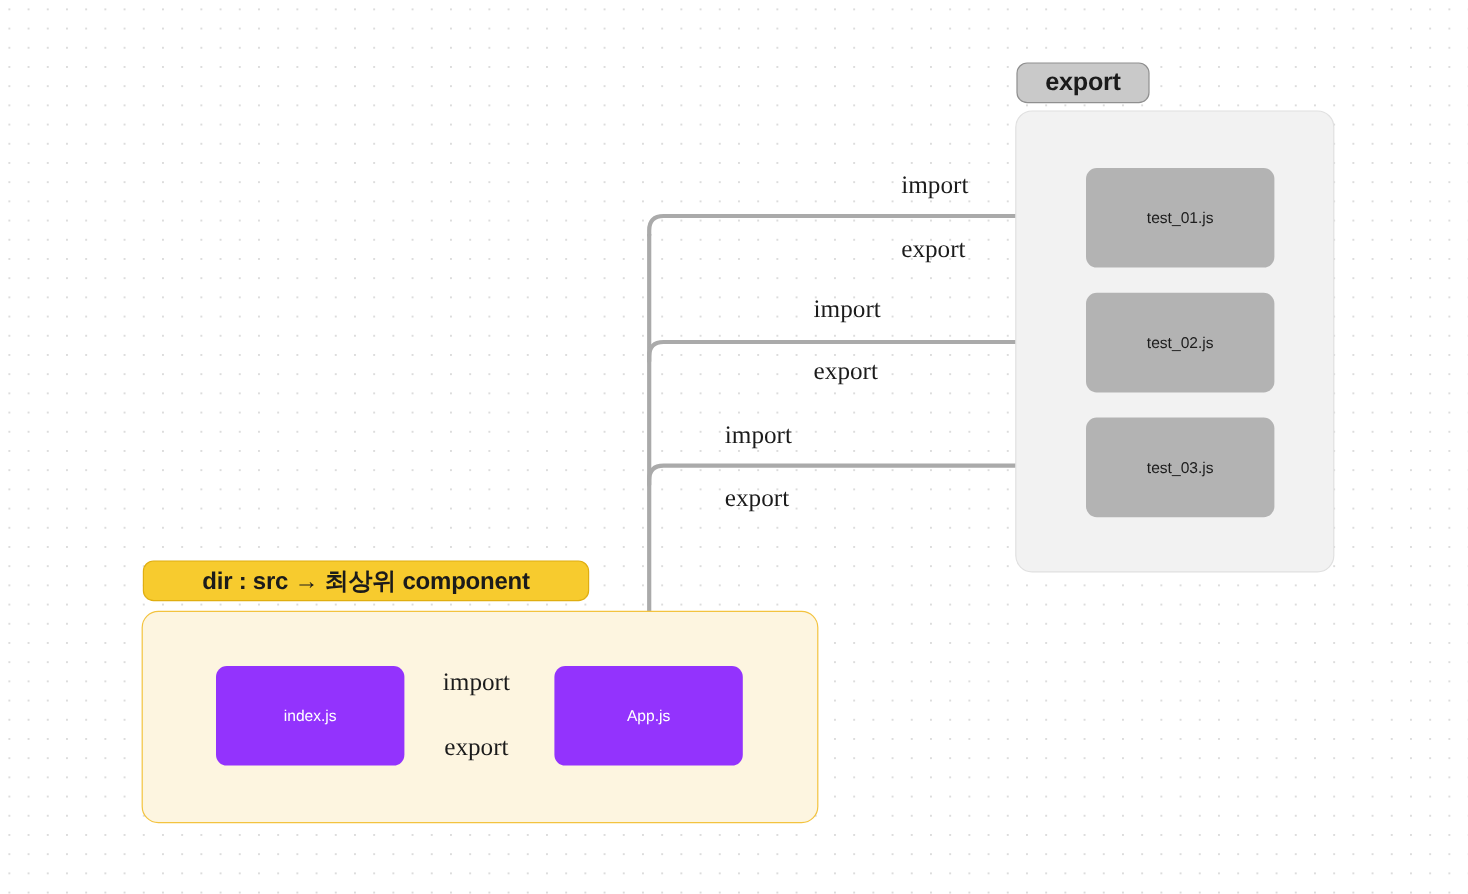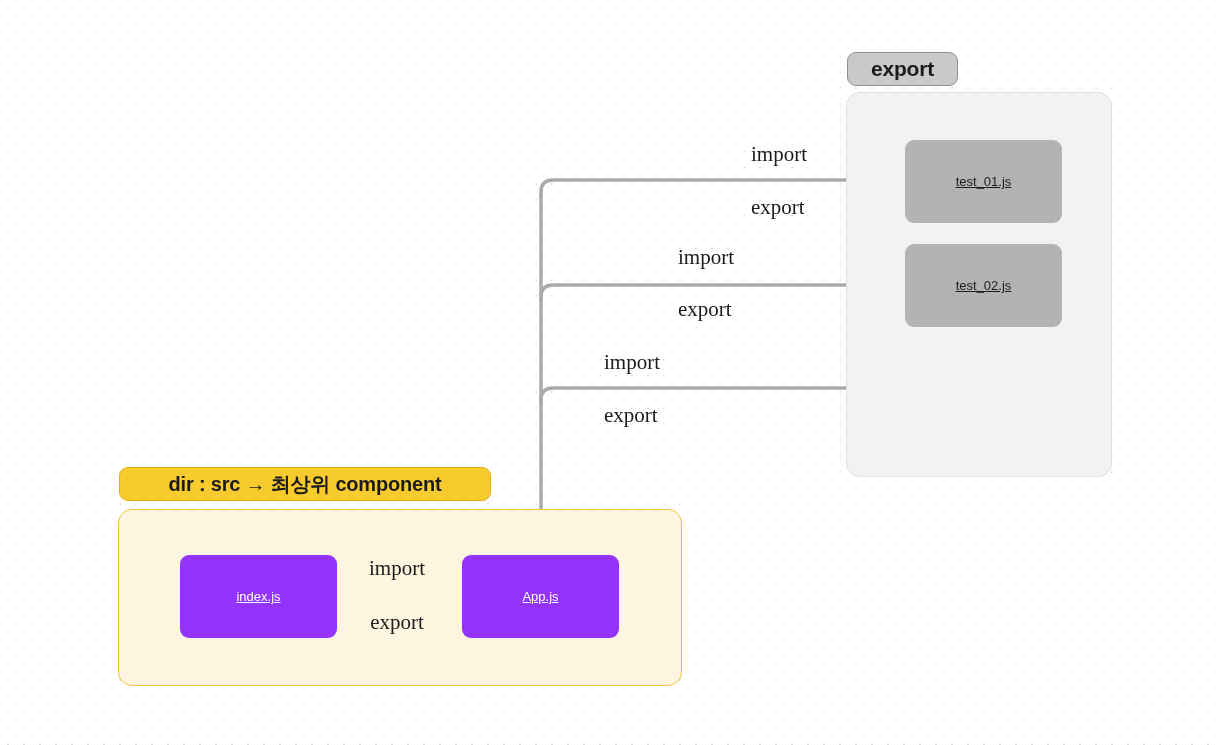--- a/index.html
+++ b/index.html
@@ -66,21 +66,20 @@
     border-radius: 14px;
   }
 
   .file-box {
     position: absolute;
     display: flex;
     align-items: center;
     justify-content: center;
     border-radius: 9px;
     font-size: 13px;
-    text-decoration: underline;
   }
 
   .file-box.grey {
     background: #b3b3b3;
     color: #1d1d1d;
     width: 157px;
     height: 83px;
     left: 905px;
   }
 
@@ -157,20 +156,21 @@
     <polygon points="339,596 355,587 355,605" fill="#aaaaaa"></polygon>
     <polygon points="460,596 444,587 444,605" fill="#aaaaaa"></polygon>
   </svg>
 
   <div class="group-badge" id="example-badge">export</div>
 
   <div id="example-panel"></div>
 
   <div class="file-box grey" id="test-01">test_01.js</div>
   <div class="file-box grey" id="test-02">test_02.js</div>
+  <div class="file-box grey" id="test-03">test_03.js</div>
 
   <div class="group-badge" id="src-badge">dir : src → 최상위 component</div>
 
   <div id="src-panel"></div>
 
   <div class="file-box purple" id="app-js">App.js</div>
   <div class="file-box purple" id="index-js">index.js</div>
 
   <div class="edge-label" style="left:751px; top:142px;">import</div>
   <div class="edge-label" style="left:751px; top:195px;">export</div>

